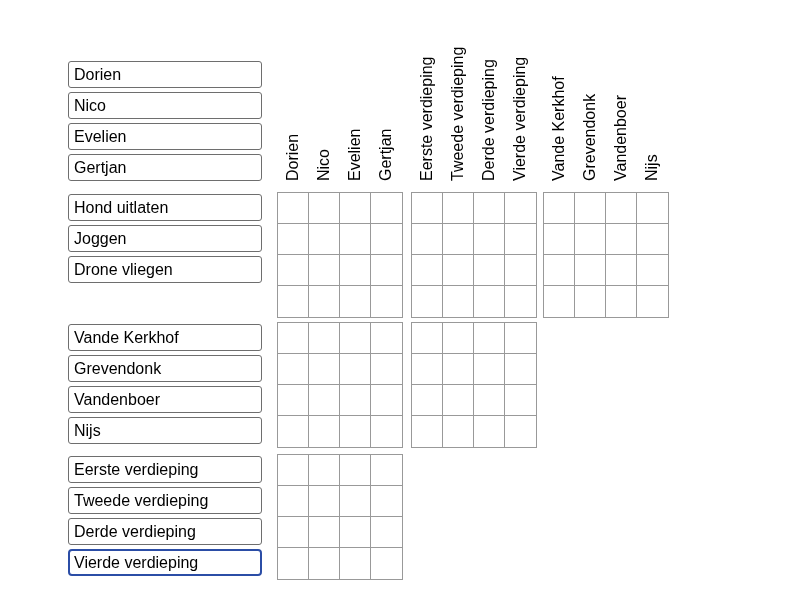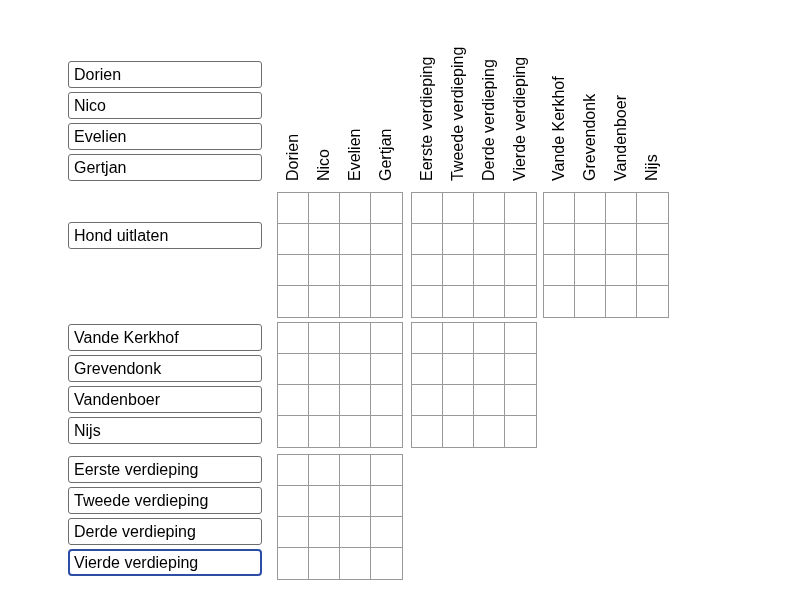--- a/index.html
+++ b/index.html
@@ -87,21 +87,23 @@
   <div class="col-header" style="left:543px">Vande Kerkhof</div>
   <div class="col-header" style="left:574px">Grevendonk</div>
   <div class="col-header" style="left:605px">Vandenboer</div>
   <div class="col-header" style="left:636px">Nijs</div>
 
   <input class="label-input" style="top: 61px;" value="Dorien">
   <input class="label-input" style="top: 92px;" value="Nico">
   <input class="label-input" style="top: 123px;" value="Evelien">
   <input class="label-input" style="top: 154px;" value="Gertjan">
 
-  <input class="label-input" style="top: 194px; margin-top: 28px;" value="Hond uitlaten">
+  <input class="label-input" style="top: 194px;" value="Hond uitlaten">
+  <input class="label-input" style="top: 225px;" value="Joggen">
+  <input class="label-input" style="top: 256px;" value="Drone vliegen">
 
   <input class="label-input" style="top: 324px;" value="Vande Kerkhof">
   <input class="label-input" style="top: 355px;" value="Grevendonk">
   <input class="label-input" style="top: 386px;" value="Vandenboer">
   <input class="label-input" style="top: 417px;" value="Nijs">
 
   <input class="label-input" style="top: 456px;" value="Eerste verdieping">
   <input class="label-input" style="top: 487px;" value="Tweede verdieping">
   <input class="label-input" style="top: 518px;" value="Derde verdieping">
   <input class="label-input focused" style="top: 549px;" value="Vierde verdieping">

